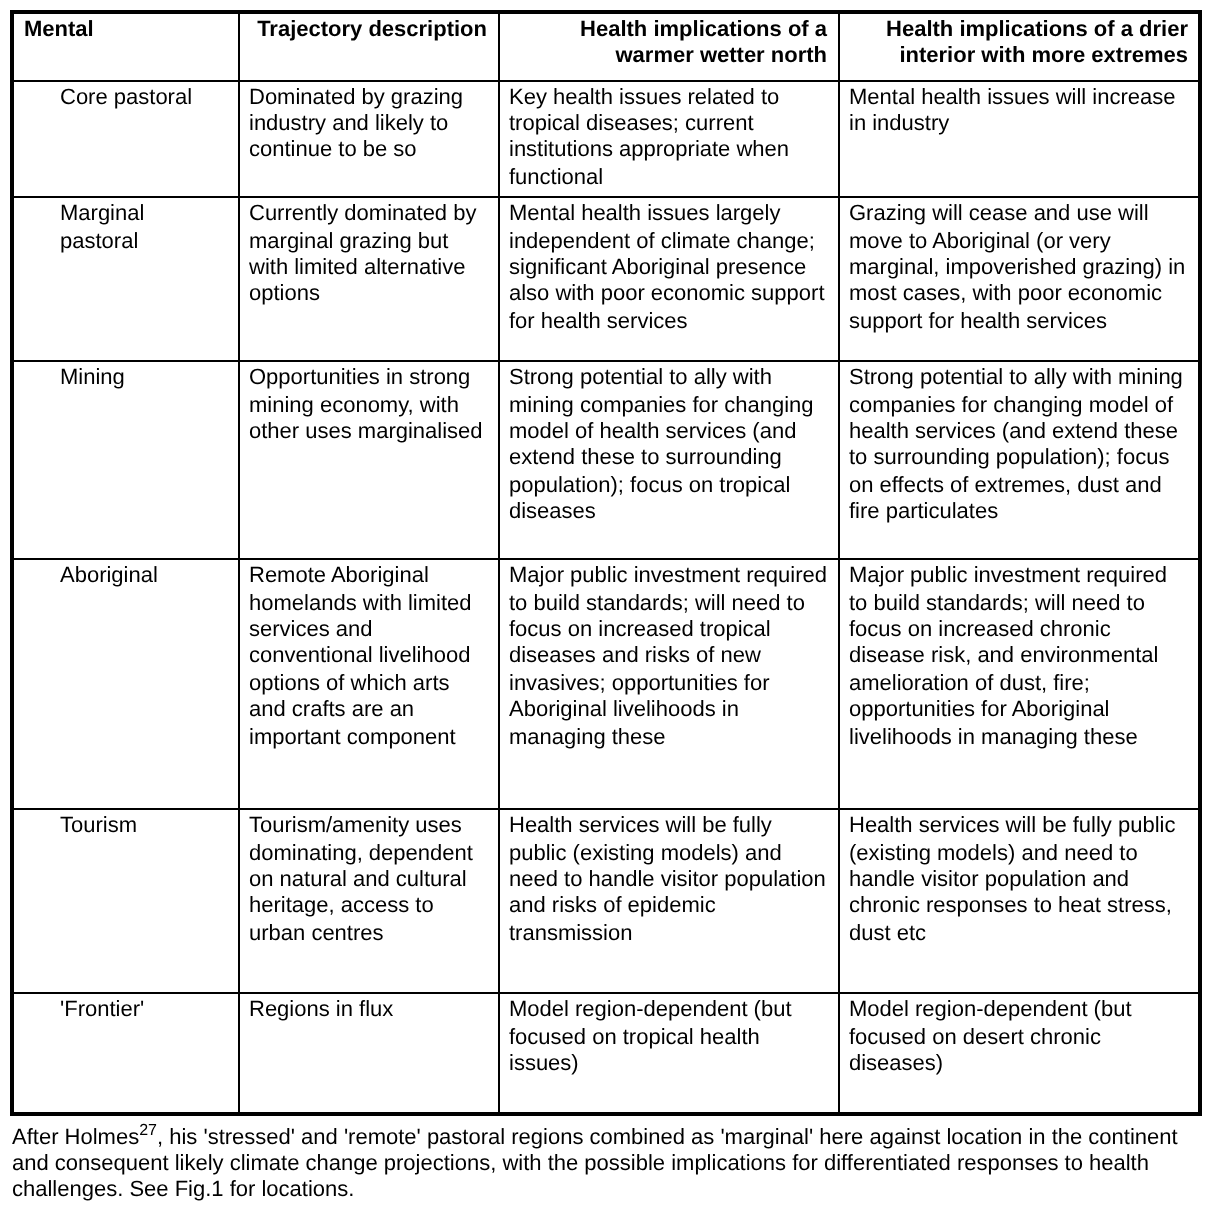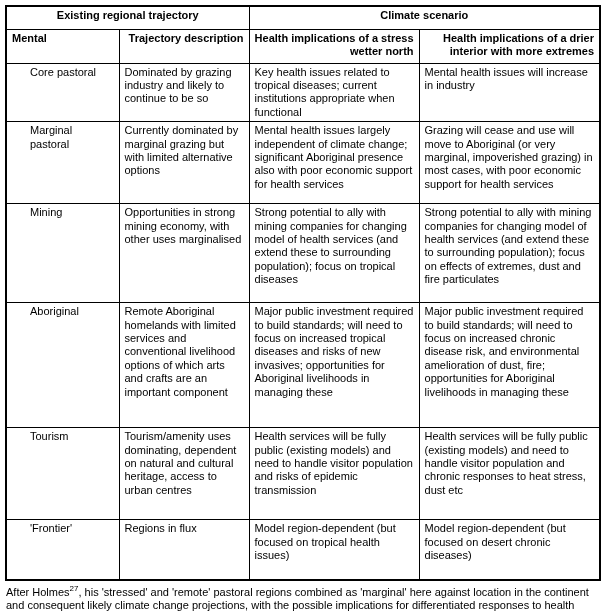--- a/index.html
+++ b/index.html
@@ -70,28 +70,24 @@
 
 <div class="page">
   <table class="trajectory-table">
     <colgroup>
       <col style="width:113px">
       <col style="width:130px">
       <col style="width:170px">
       <col style="width:181px">
     </colgroup>
     <thead>
-      <tr style="height:23px">
-        <th colspan="2" class="group-header">Existing regional trajectory</th>
-        <th colspan="2" class="group-header">Climate scenario</th>
-      </tr>
       <tr style="height:34px">
         <th class="col-header th-title">Mental</th>
         <th class="col-header">Trajectory description</th>
-        <th class="col-header">Health implications of a stress wetter north</th>
+        <th class="col-header">Health implications of a warmer wetter north</th>
         <th class="col-header">Health implications of a drier interior with more extremes</th>
       </tr>
     </thead>
     <tbody>
       <tr style="height:54px">
         <td class="cell-title">Core pastoral</td>
         <td>Dominated by grazing industry and likely to continue to be so</td>
         <td>Key health issues related to tropical diseases; current institutions appropriate when functional</td>
         <td>Mental health issues will increase in industry</td>
       </tr>

